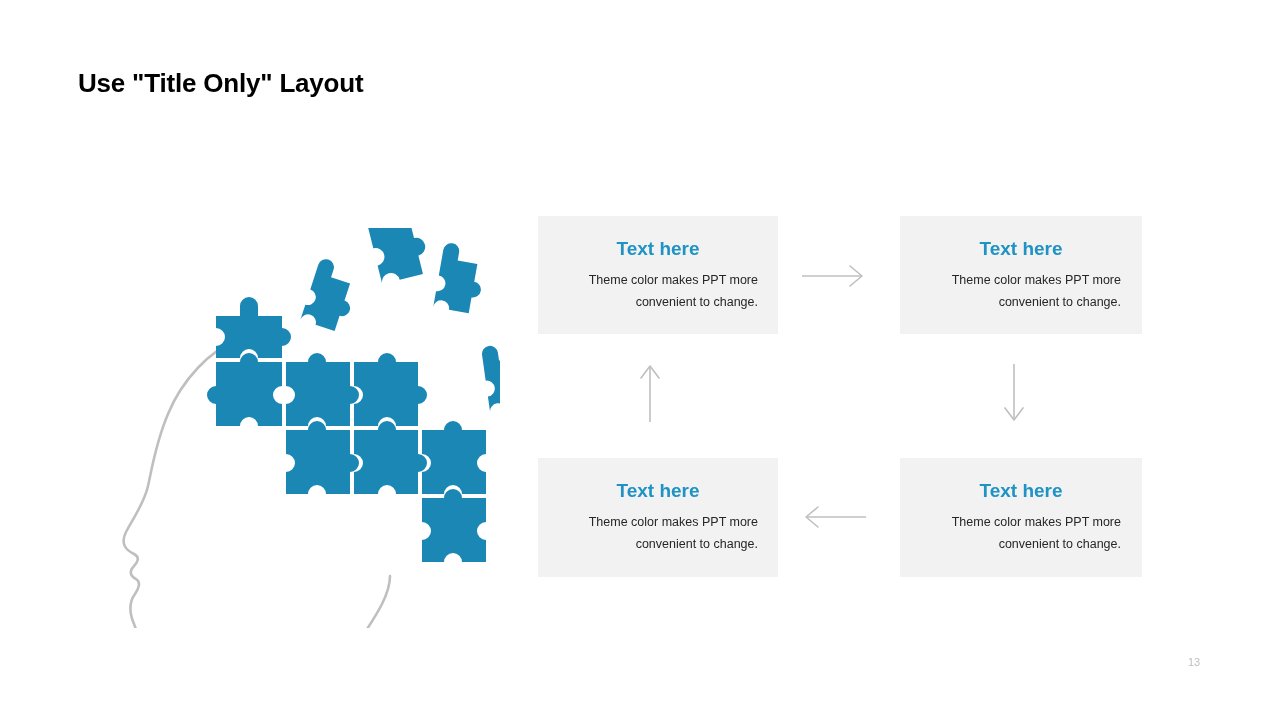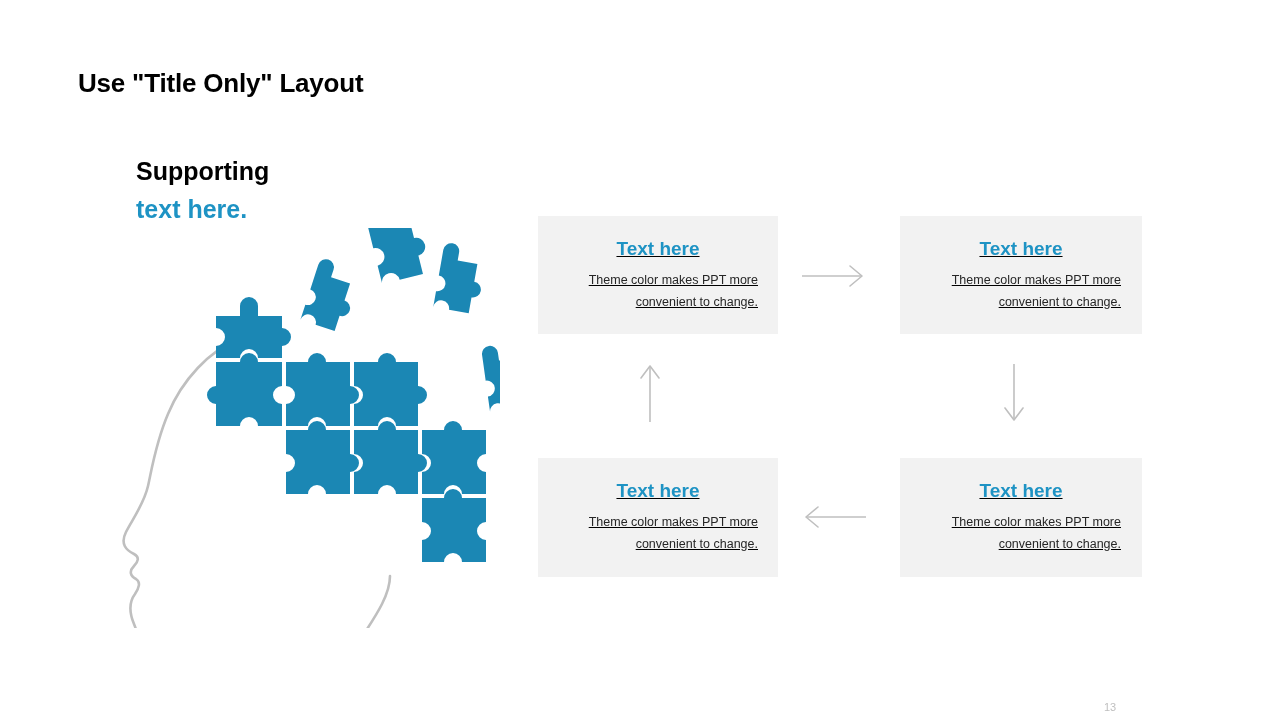--- a/index.html
+++ b/index.html
@@ -61,21 +61,20 @@
   
   .cycle-box {
     position: absolute;
     background: #F2F2F2;
     box-sizing: border-box;
     display: flex;
     flex-direction: column;
     align-items: center;
     justify-content: center;
     padding: 0 14px;
-    text-decoration: underline;
   }
   .cycle-box.box-tl { left: 538px;  top: 216px; width: 240px; height: 118px; }
   .cycle-box.box-tr { left: 900px;  top: 216px; width: 242px; height: 118px; }
   .cycle-box.box-bl { left: 538px;  top: 458px; width: 240px; height: 119px; }
   .cycle-box.box-br { left: 900px;  top: 458px; width: 242px; height: 119px; }
 
   .box-heading {
     color: #1E93C4;
     font-size: 19px;
     font-weight: bold;
@@ -98,38 +97,33 @@
   }
   .arrow svg { display: block; }
   .arrow-right { left: 800px; top: 262px; }
   .arrow-left  { left: 800px; top: 503px; }
   .arrow-up    { left: 636px; top: 362px; }
   .arrow-down  { left: 1000px; top: 362px; }
 
   
   .page-number {
     position: absolute;
-    left: 1104px;
+    left: 1188px;
     top: 656px;
     font-size: 11px;
     color: #BFBFBF;
-    margin-top: 45px;
   }
 </style>
 </head>
 <body>
 
 <div class="slide">
 
   <div class="slide-title">Use "Title Only" Layout</div>
 
-  <div class="supporting">
-    <span class="line1">Supporting</span>
-    <span class="line2">text here.</span>
-  </div>
 
   <div class="illustration">
     <svg width="390" height="400" viewBox="0 0 390 400" xmlns="http://www.w3.org/2000/svg">
 
       <g>
         <path d="M 128 112
                  C 100 122, 72 152, 58 186
                  C 46 214, 42 240, 38 258
                  C 34 276, 22 292, 16 304
                  C 10 316, 16 322, 24 326

